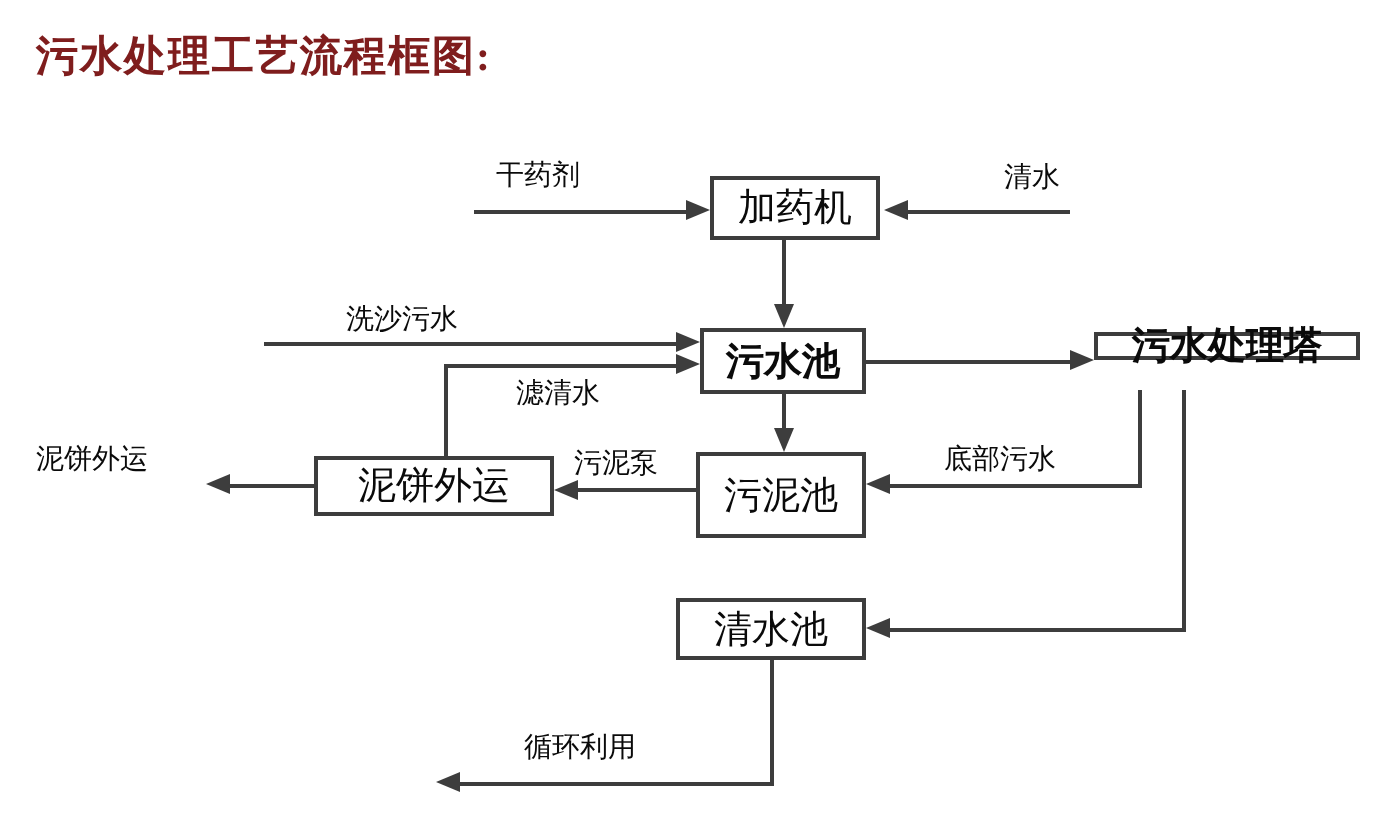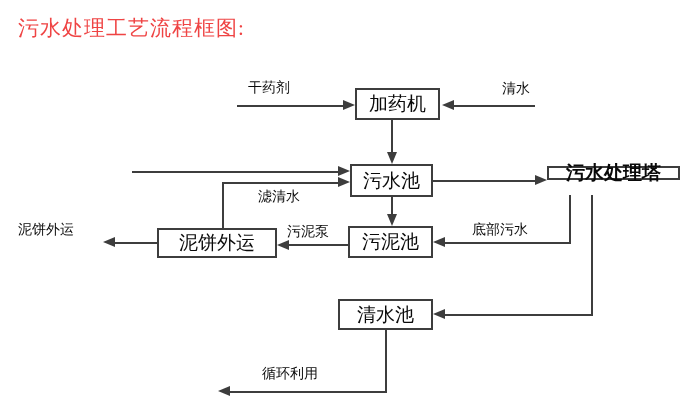--- a/index.html
+++ b/index.html
@@ -3,22 +3,22 @@
 <meta charset="utf-8">
 <style>
   :root { --line:#3d3d3d; --text:#0a0a0a; --bg:#ffffff; }
   html,body { margin:0; padding:0; background:#fff; }
   .canvas {
     position:relative; width:700px; height:420px; background:var(--bg);
     font-family:"Liberation Sans", sans-serif; overflow:hidden;
   }
   .title {
     position:absolute; left:18px; top:14px;
-    font-family:"Liberation Serif", serif; font-weight:normal;
-    font-size:21px; color:#ef4444; letter-spacing:1px; white-space:nowrap;
+    font-family:"Liberation Serif", serif; font-weight:bold;
+    font-size:21px; color:#7f1d1d; letter-spacing:1px; white-space:nowrap;
   }
   .node {
     position:absolute; box-sizing:border-box; border:2px solid var(--line);
     background:var(--bg); display:flex; align-items:center; justify-content:center;
     font-size:19px; color:var(--text); white-space:nowrap;text-align:center;
   }
   .lbl {
     position:absolute; font-size:14px; color:var(--text); white-space:nowrap;
   }
   .hl { position:absolute; height:2px; background:var(--line); }
@@ -29,28 +29,29 @@
   .ah.d { border-left:5px solid transparent; border-right:5px solid transparent; border-top:12px solid var(--line); }
 </style>
 </head>
 <body>
 
 <div class="canvas">
 
   <div class="title">污水处理工艺流程框图:</div>
 
   <div class="node" style="left:355px; top:88px;  width:85px;  height:32px;">加药机</div>
-  <div class="node" style="left:350px; top:164px; width:83px;  height:33px;">污水池</div>
+  <div class="node" style="left:350px; top:164px; width:83px;  height:33px;font-weight:bold;">污水池</div>
   <div class="node" style="left:547px; top:166px; width:133px; height:14px;font-weight:bold;">污水处理塔</div>
   <div class="node" style="left:157px; top:228px; width:120px; height:30px;">泥饼外运</div>
-  <div class="node" style="left:348px; top:226px; width:85px;  height:32px;">污泥池</div>
+  <div class="node" style="left:348px; top:226px; width:85px;  height:43px;">污泥池</div>
   <div class="node" style="left:338px; top:299px; width:95px;  height:31px;">清水池</div>
 
   <div class="lbl" style="left:248px; top:79px;">干药剂</div>
   <div class="lbl" style="left:482px; top:80px;margin-left:20px;">清水</div>
+  <div class="lbl" style="left:173px; top:151px;">洗沙污水</div>
   <div class="lbl" style="left:258px; top:188px;">滤清水</div>
   <div class="lbl" style="left:472px; top:221px;">底部污水</div>
   <div class="lbl" style="left:287px; top:223px;">污泥泵</div>
   <div class="lbl" style="left:18px;  top:221px;">泥饼外运</div>
   <div class="lbl" style="left:262px; top:365px;">循环利用</div>
 
   <div class="hl" style="left:237px; top:105px; width:107px;"></div>
   <div class="ah r" style="left:343px; top:100px;"></div>
 
   <div class="ah l" style="left:442px; top:100px;"></div>

